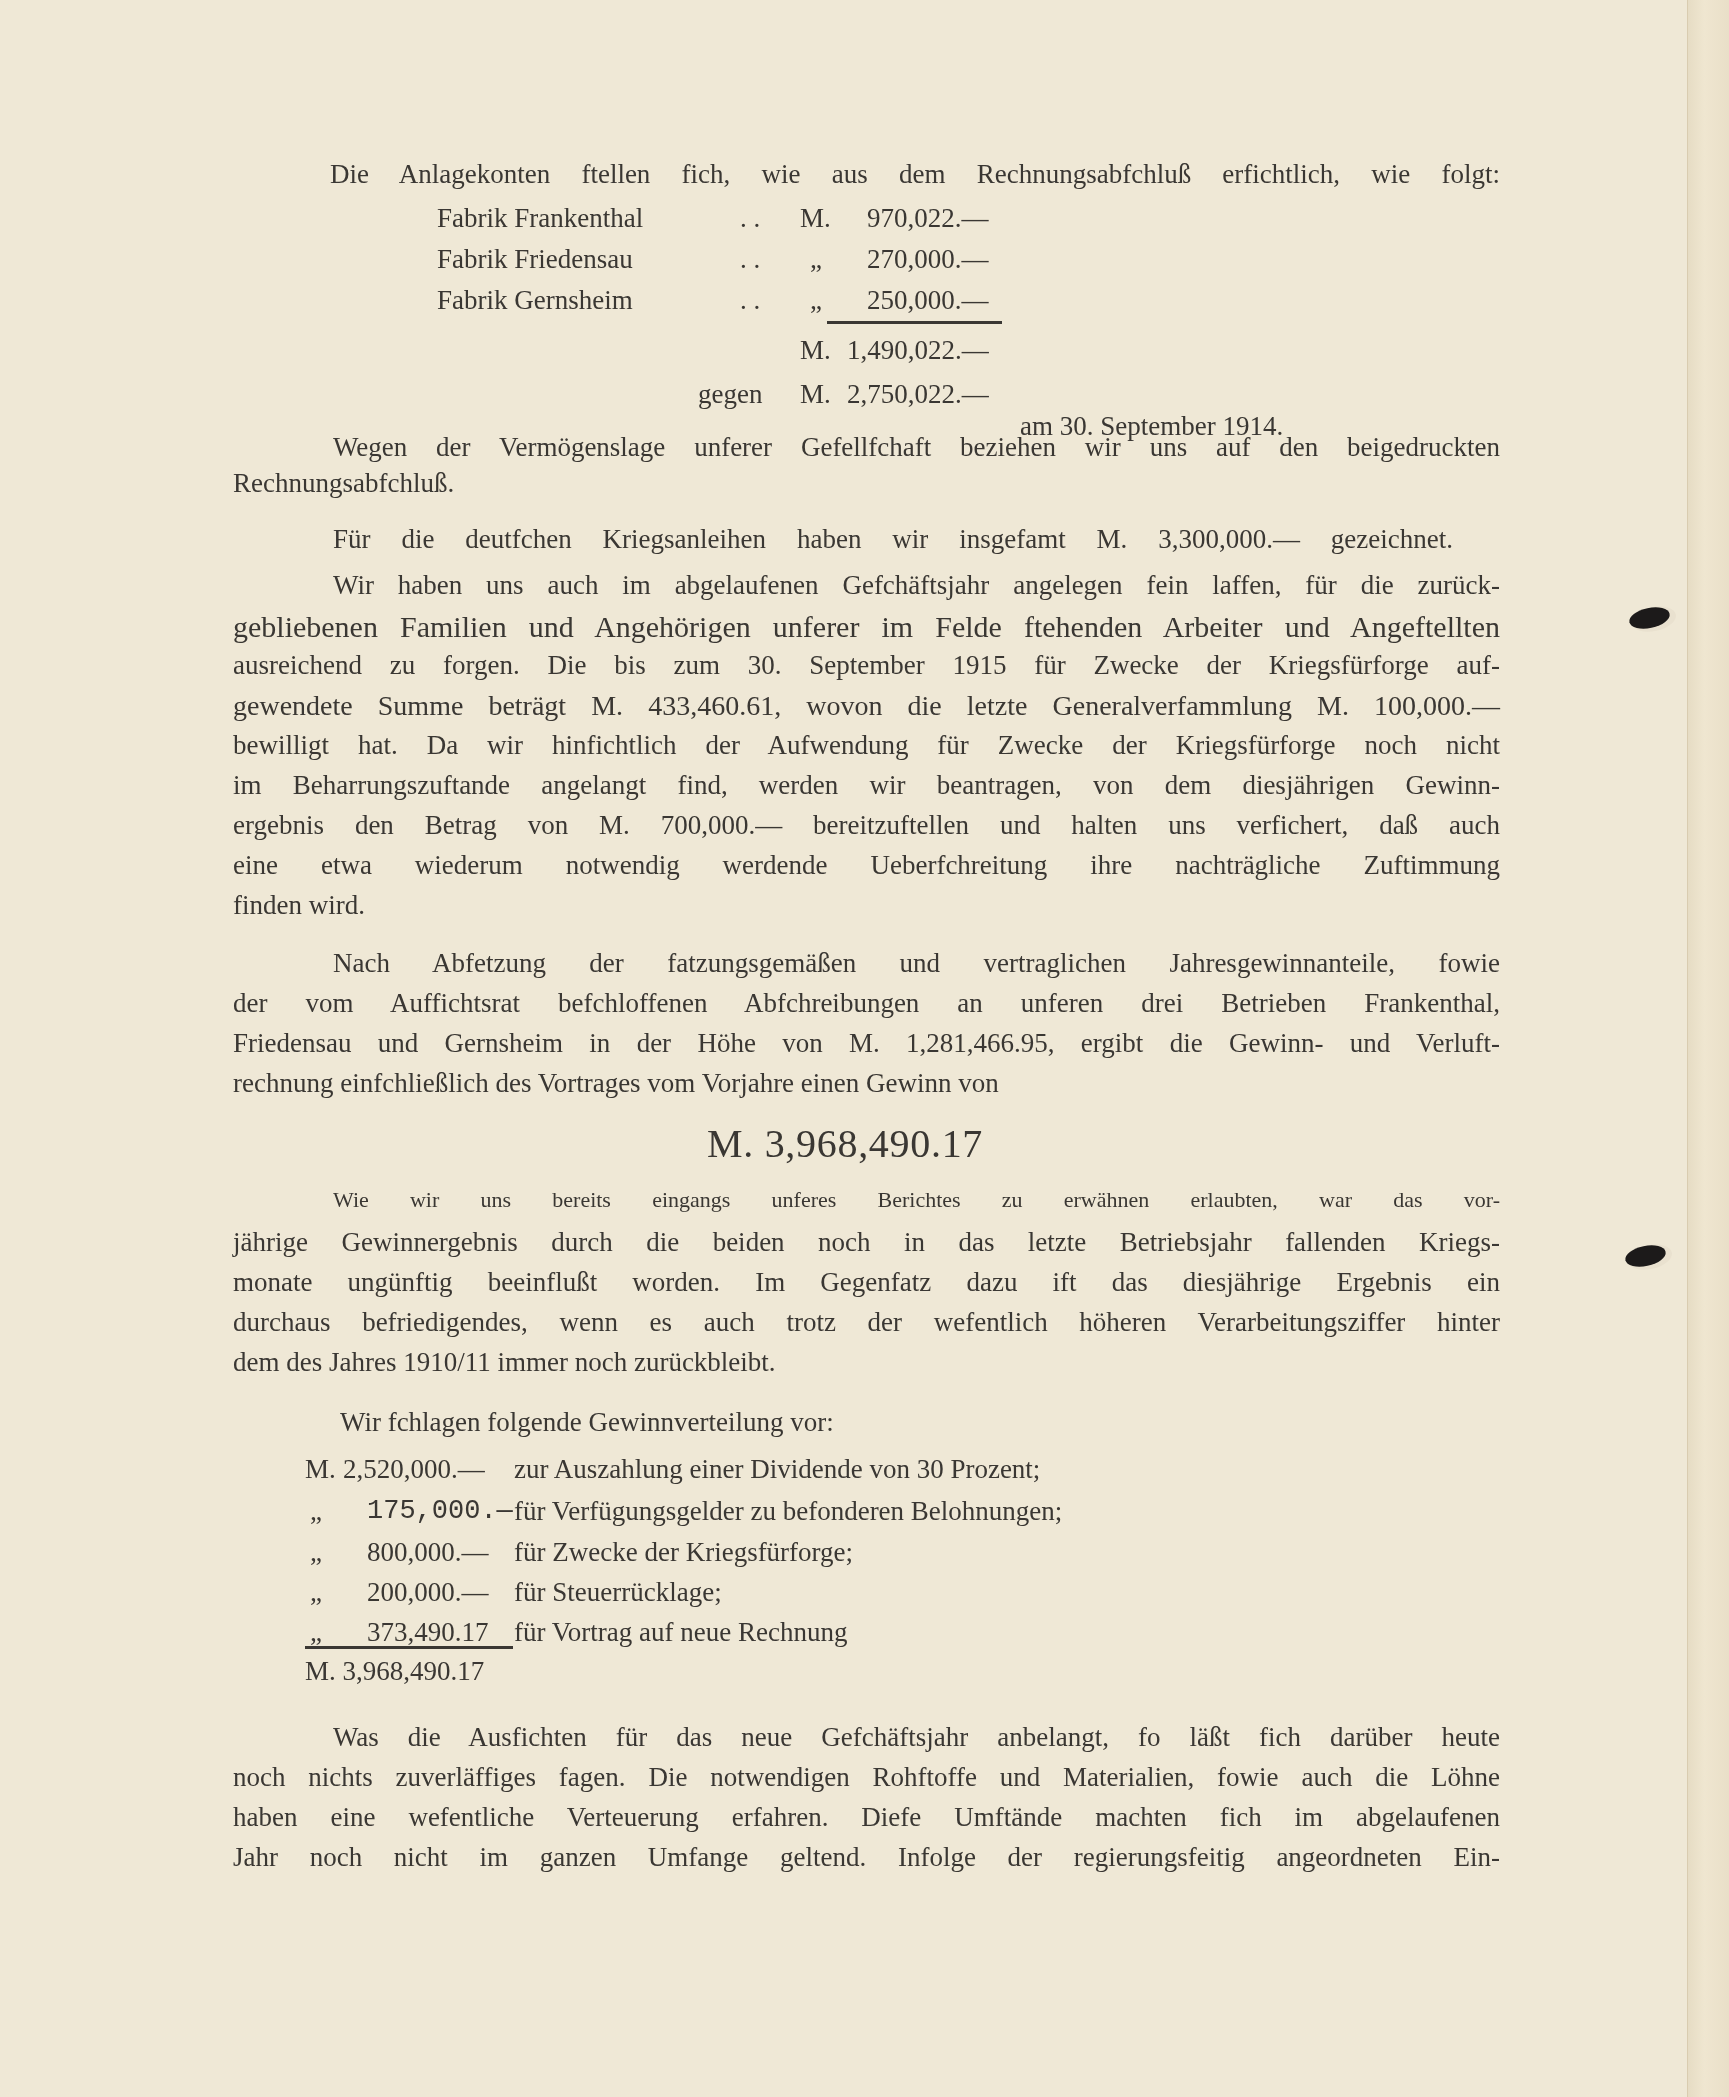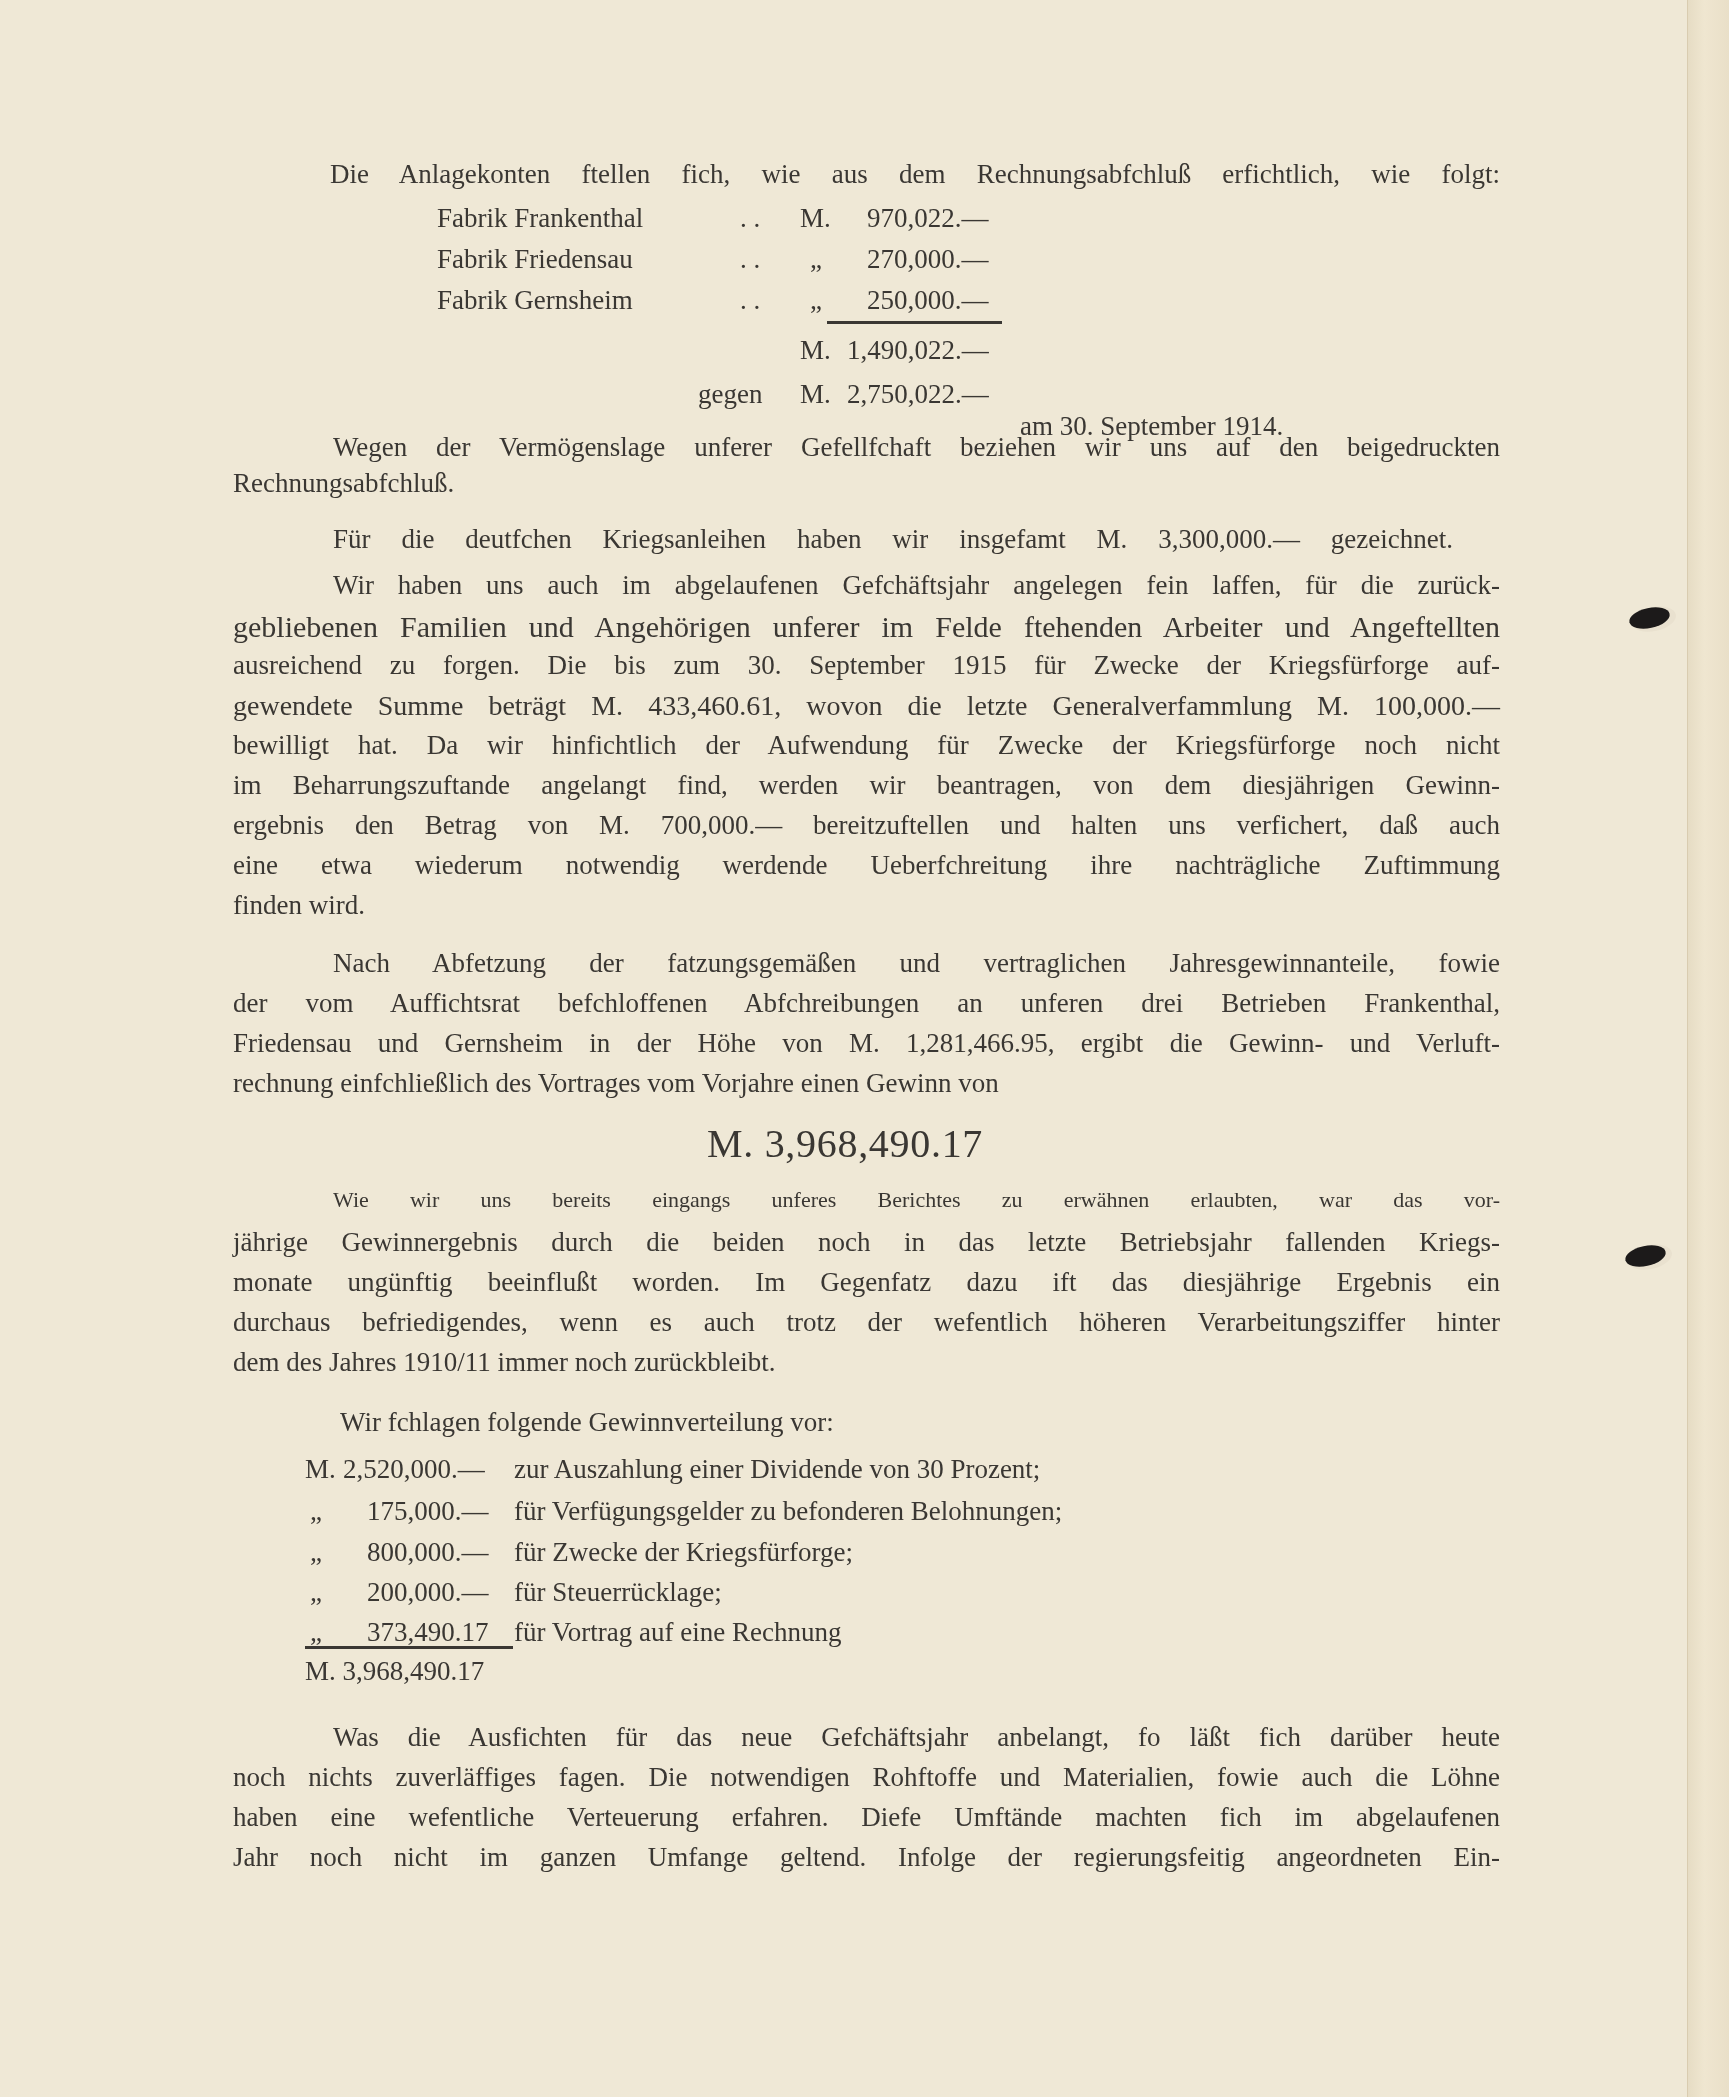--- a/index.html
+++ b/index.html
@@ -110,37 +110,37 @@
 <div class="line" style="left:340px; top:1407px; font-size:27px;">Wir fchlagen folgende Gewinnverteilung vor:</div>
 
 <div>
   <div>
     <span class="acc" style="left:305px; top:1454px;">M.</span>
     <span class="acc" style="left:343px; top:1454px;">2,520,000.—</span>
     <span class="acc" style="left:514px; top:1454px;">zur Auszahlung einer Dividende von 30 Prozent;</span>
   </div>
   <div>
     <span class="acc" style="left:310px; top:1496px;">„</span>
-    <span class="acc" style="left:367px; top:1496px;">175,000.—</span>
+    <span class="acc" style="left:367px; top:1496px;font-family:Liberation Mono, monospace;">175,000.—</span>
     <span class="acc" style="left:514px; top:1496px;">für Verfügungsgelder zu befonderen Belohnungen;</span>
   </div>
   <div>
     <span class="acc" style="left:310px; top:1537px;">„</span>
     <span class="acc" style="left:367px; top:1537px;">800,000.—</span>
     <span class="acc" style="left:514px; top:1537px;">für Zwecke der Kriegsfürforge;</span>
   </div>
   <div>
     <span class="acc" style="left:310px; top:1577px;">„</span>
     <span class="acc" style="left:367px; top:1577px;">200,000.—</span>
     <span class="acc" style="left:514px; top:1577px;">für Steuerrücklage;</span>
   </div>
   <div>
     <span class="acc" style="left:310px; top:1617px;">„</span>
     <span class="acc" style="left:367px; top:1617px;">373,490.17</span>
-    <span class="acc" style="left:514px; top:1617px;">für Vortrag auf eine Rechnung</span>
+    <span class="acc" style="left:514px; top:1617px;">für Vortrag auf neue Rechnung</span>
   </div>
   <div class="rule" style="left:305px; top:1646px; width:208px;"></div>
   <span class="acc" style="left:305px; top:1656px;">M. 3,968,490.17</span>
 </div>
 
 <div>
   <div class="line just indent" style="left:233px; top:1722px; font-size:27px;">Was die Ausfichten für das neue Gefchäftsjahr anbelangt, fo läßt fich darüber heute</div>
   <div class="line just" style="left:233px; top:1762px; font-size:27px;">noch nichts zuverläffiges fagen. Die notwendigen Rohftoffe und Materialien, fowie auch die Löhne</div>
   <div class="line just" style="left:233px; top:1802px; font-size:27px;">haben eine wefentliche Verteuerung erfahren. Diefe Umftände machten fich im abgelaufenen</div>
   <div class="line just" style="left:233px; top:1842px; font-size:27px;">Jahr noch nicht im ganzen Umfange geltend. Infolge der regierungsfeitig angeordneten Ein-</div>

